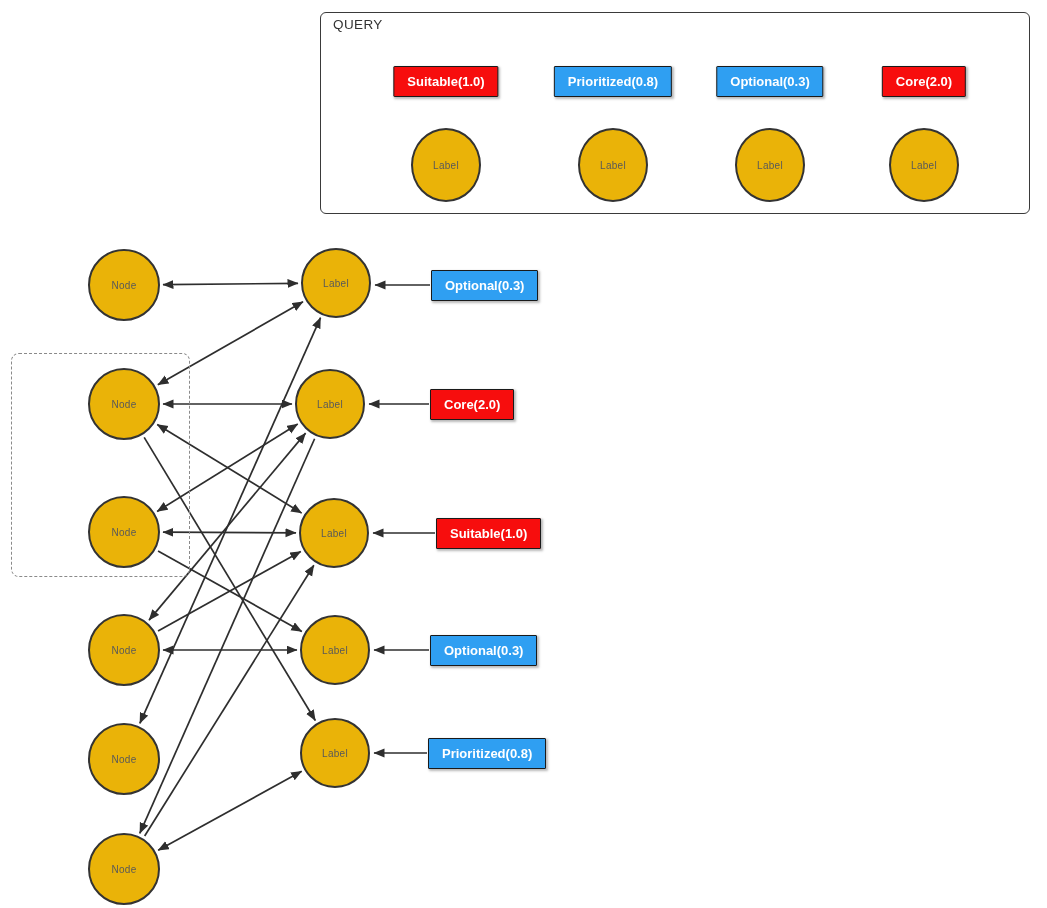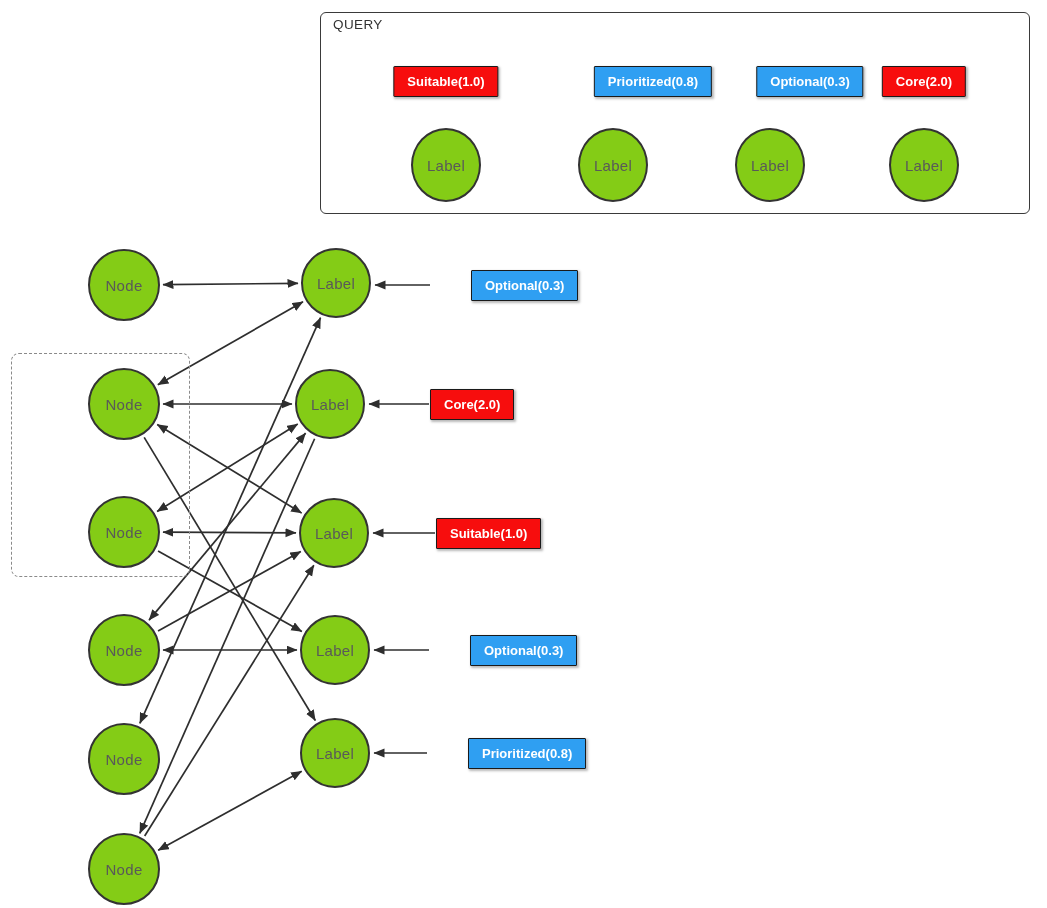--- a/index.html
+++ b/index.html
@@ -3,31 +3,31 @@
 <meta charset="utf-8">
 <style>
   html,body{margin:0;padding:0;background:#ffffff;}
   #canvas{
     position:relative;width:1047px;height:908px;background:#ffffff;overflow:hidden;
     font-family:"Liberation Sans", sans-serif;
   }
   #edges-svg{position:absolute;left:0;top:0;width:1047px;height:908px;}
   .circle{
     position:absolute;display:flex;align-items:center;justify-content:center;
-    border:2.2px solid #333333;border-radius:50%;background:#84cc16;
-    color:#595959;font-size:15px;letter-spacing:.3px;box-sizing:border-box;
+    border:2.2px solid #333333;border-radius:50%;background:#eab308;
+    color:#595959;font-size:10px;letter-spacing:.3px;box-sizing:border-box;
   }
   .badge{
     position:absolute;display:flex;align-items:center;justify-content:center;
     padding:0 13px;height:31px;border-radius:1px;border:1.6px solid #1a1a1a;
     color:#ffffff;font-size:13px;font-weight:bold;box-sizing:border-box;
     box-shadow:1.5px 1.5px 2.5px rgba(0,0,0,0.28);white-space:nowrap;
   }
   .badge.red{background:#f70d0d;}
-  .badge.blue{background:#2f9ff2;margin-left:40px;}
+  .badge.blue{background:#2f9ff2;}
   #query-box{
     position:absolute;border:1.6px solid #3a3a3a;border-radius:6px;background:#ffffff;
     box-sizing:border-box;
   }
   #query-title{
     position:absolute;left:12px;top:4px;font-size:13.5px;font-weight:normal;color:#333333;
     letter-spacing:.4px;
   }
   #dashed-box{
     position:absolute;border:1.4px dashed #8a8a8a;border-radius:8px;box-sizing:border-box;

